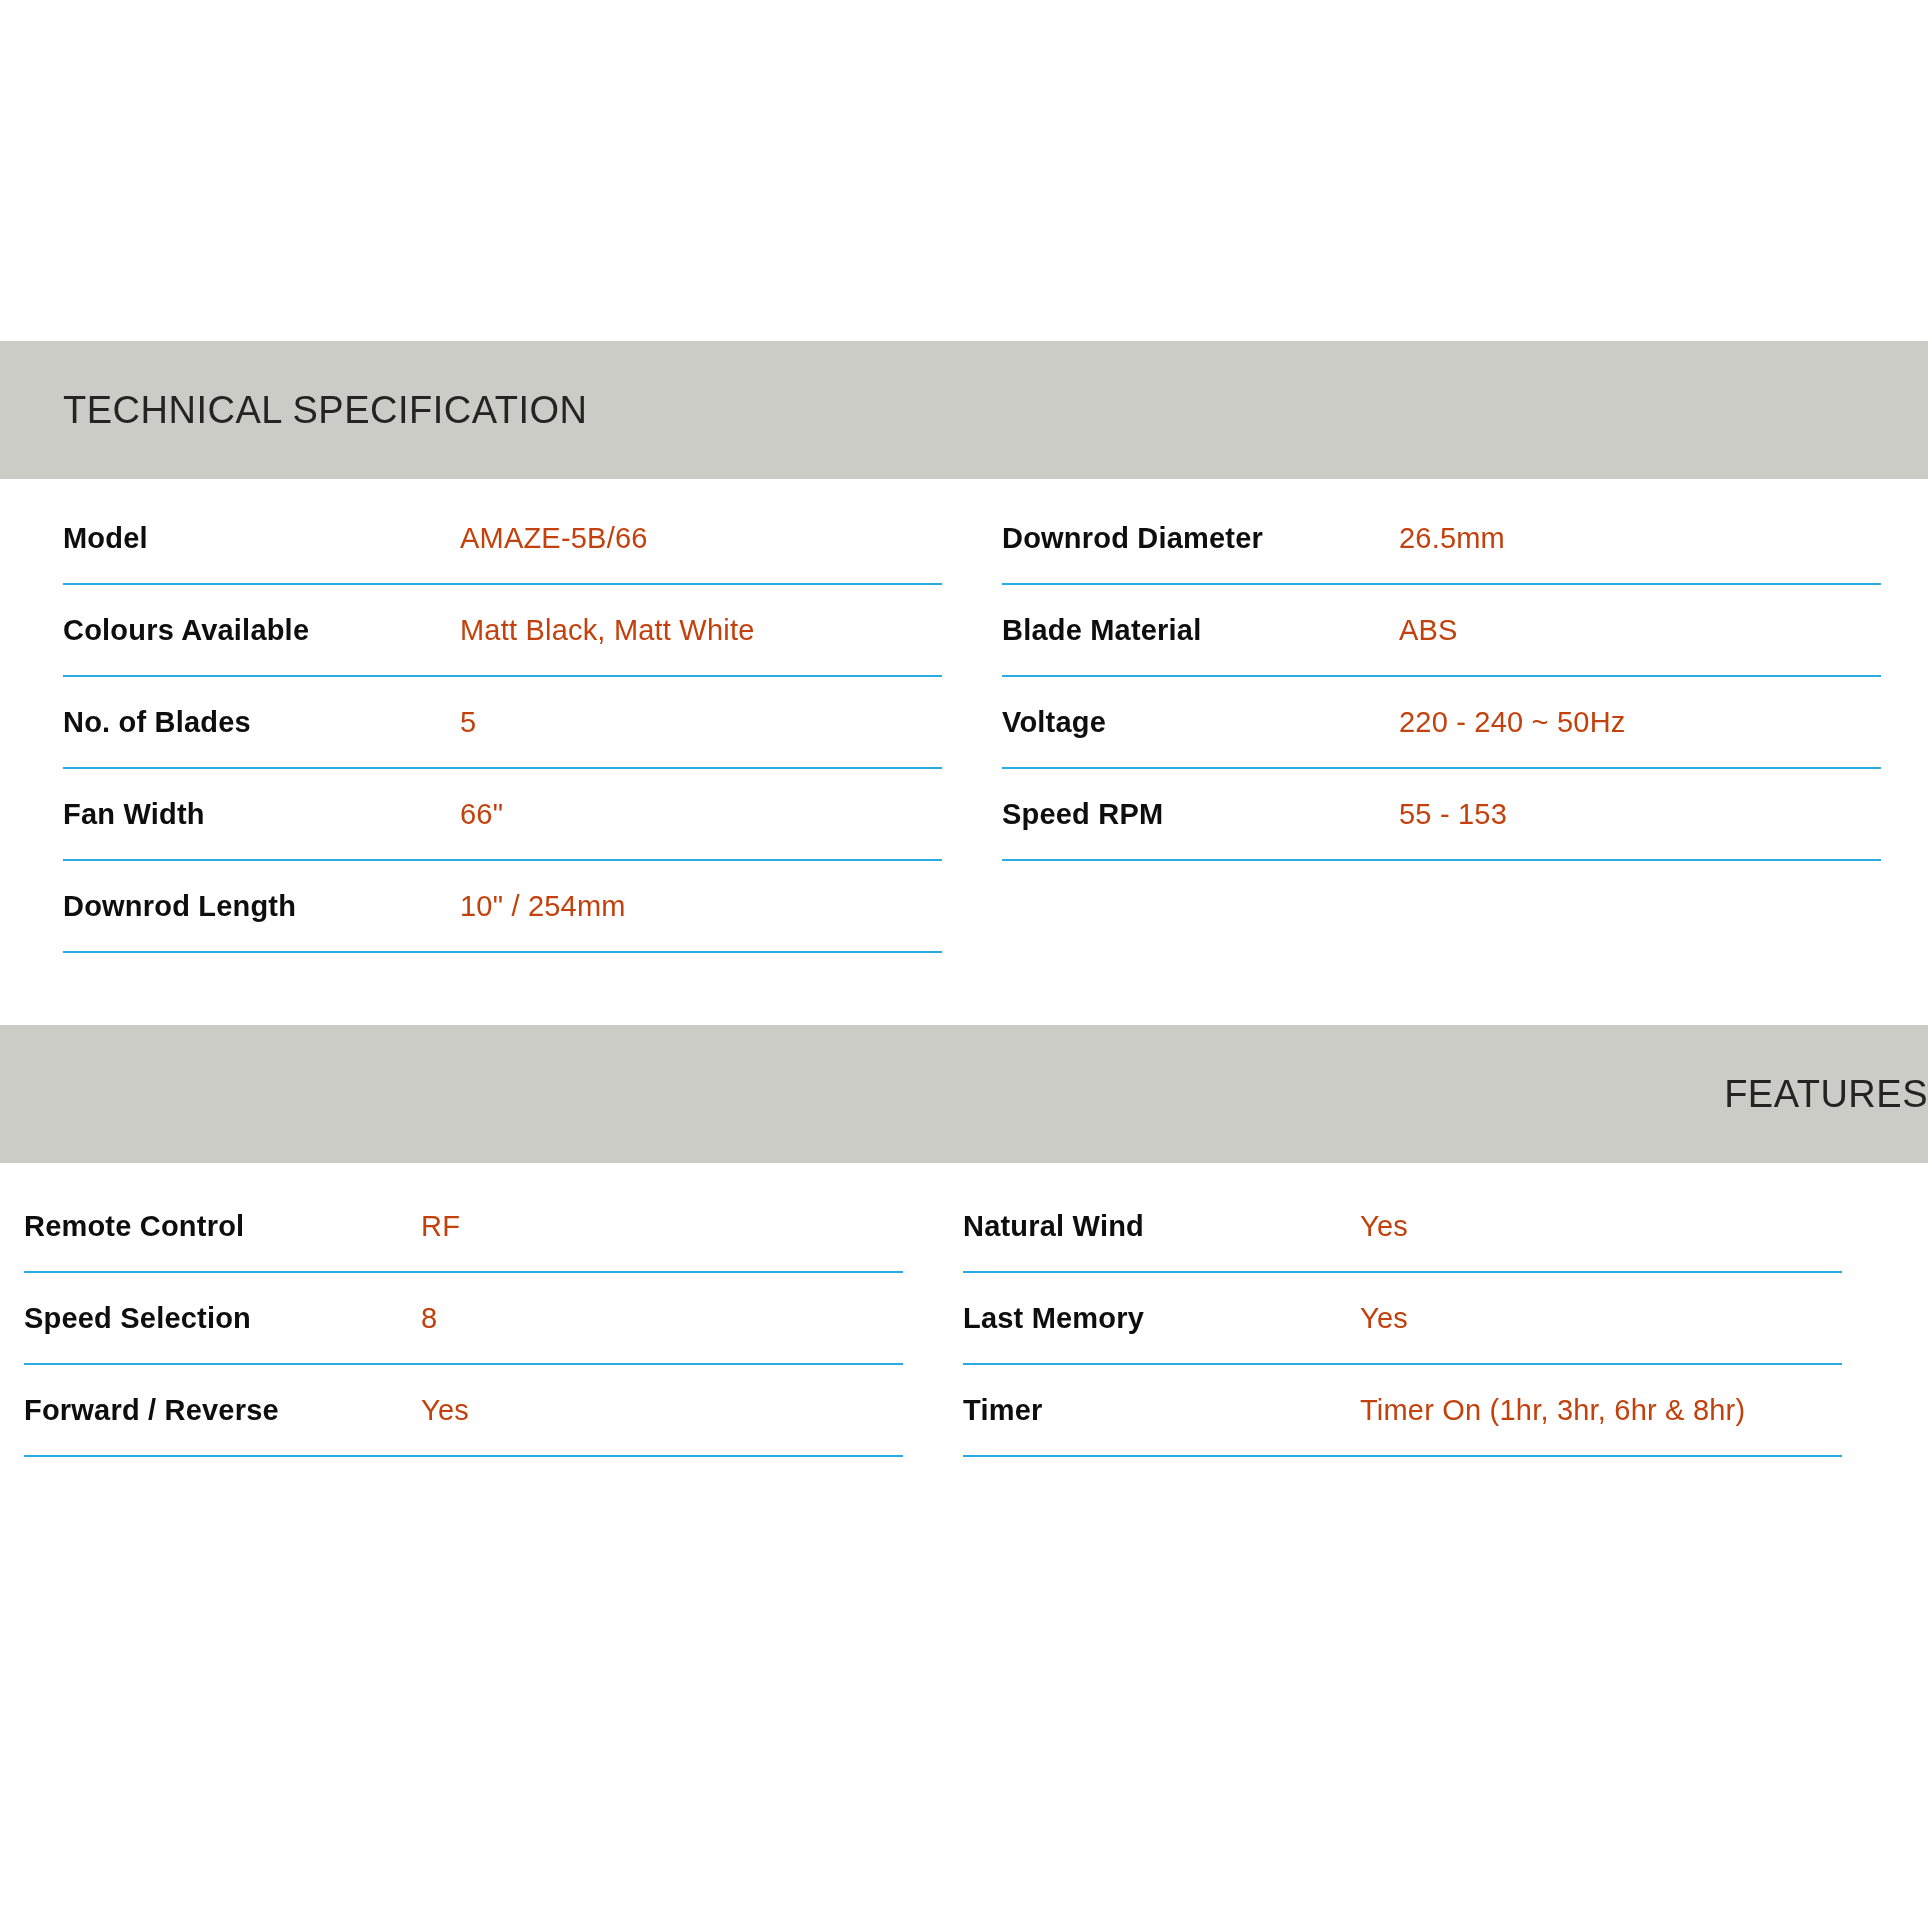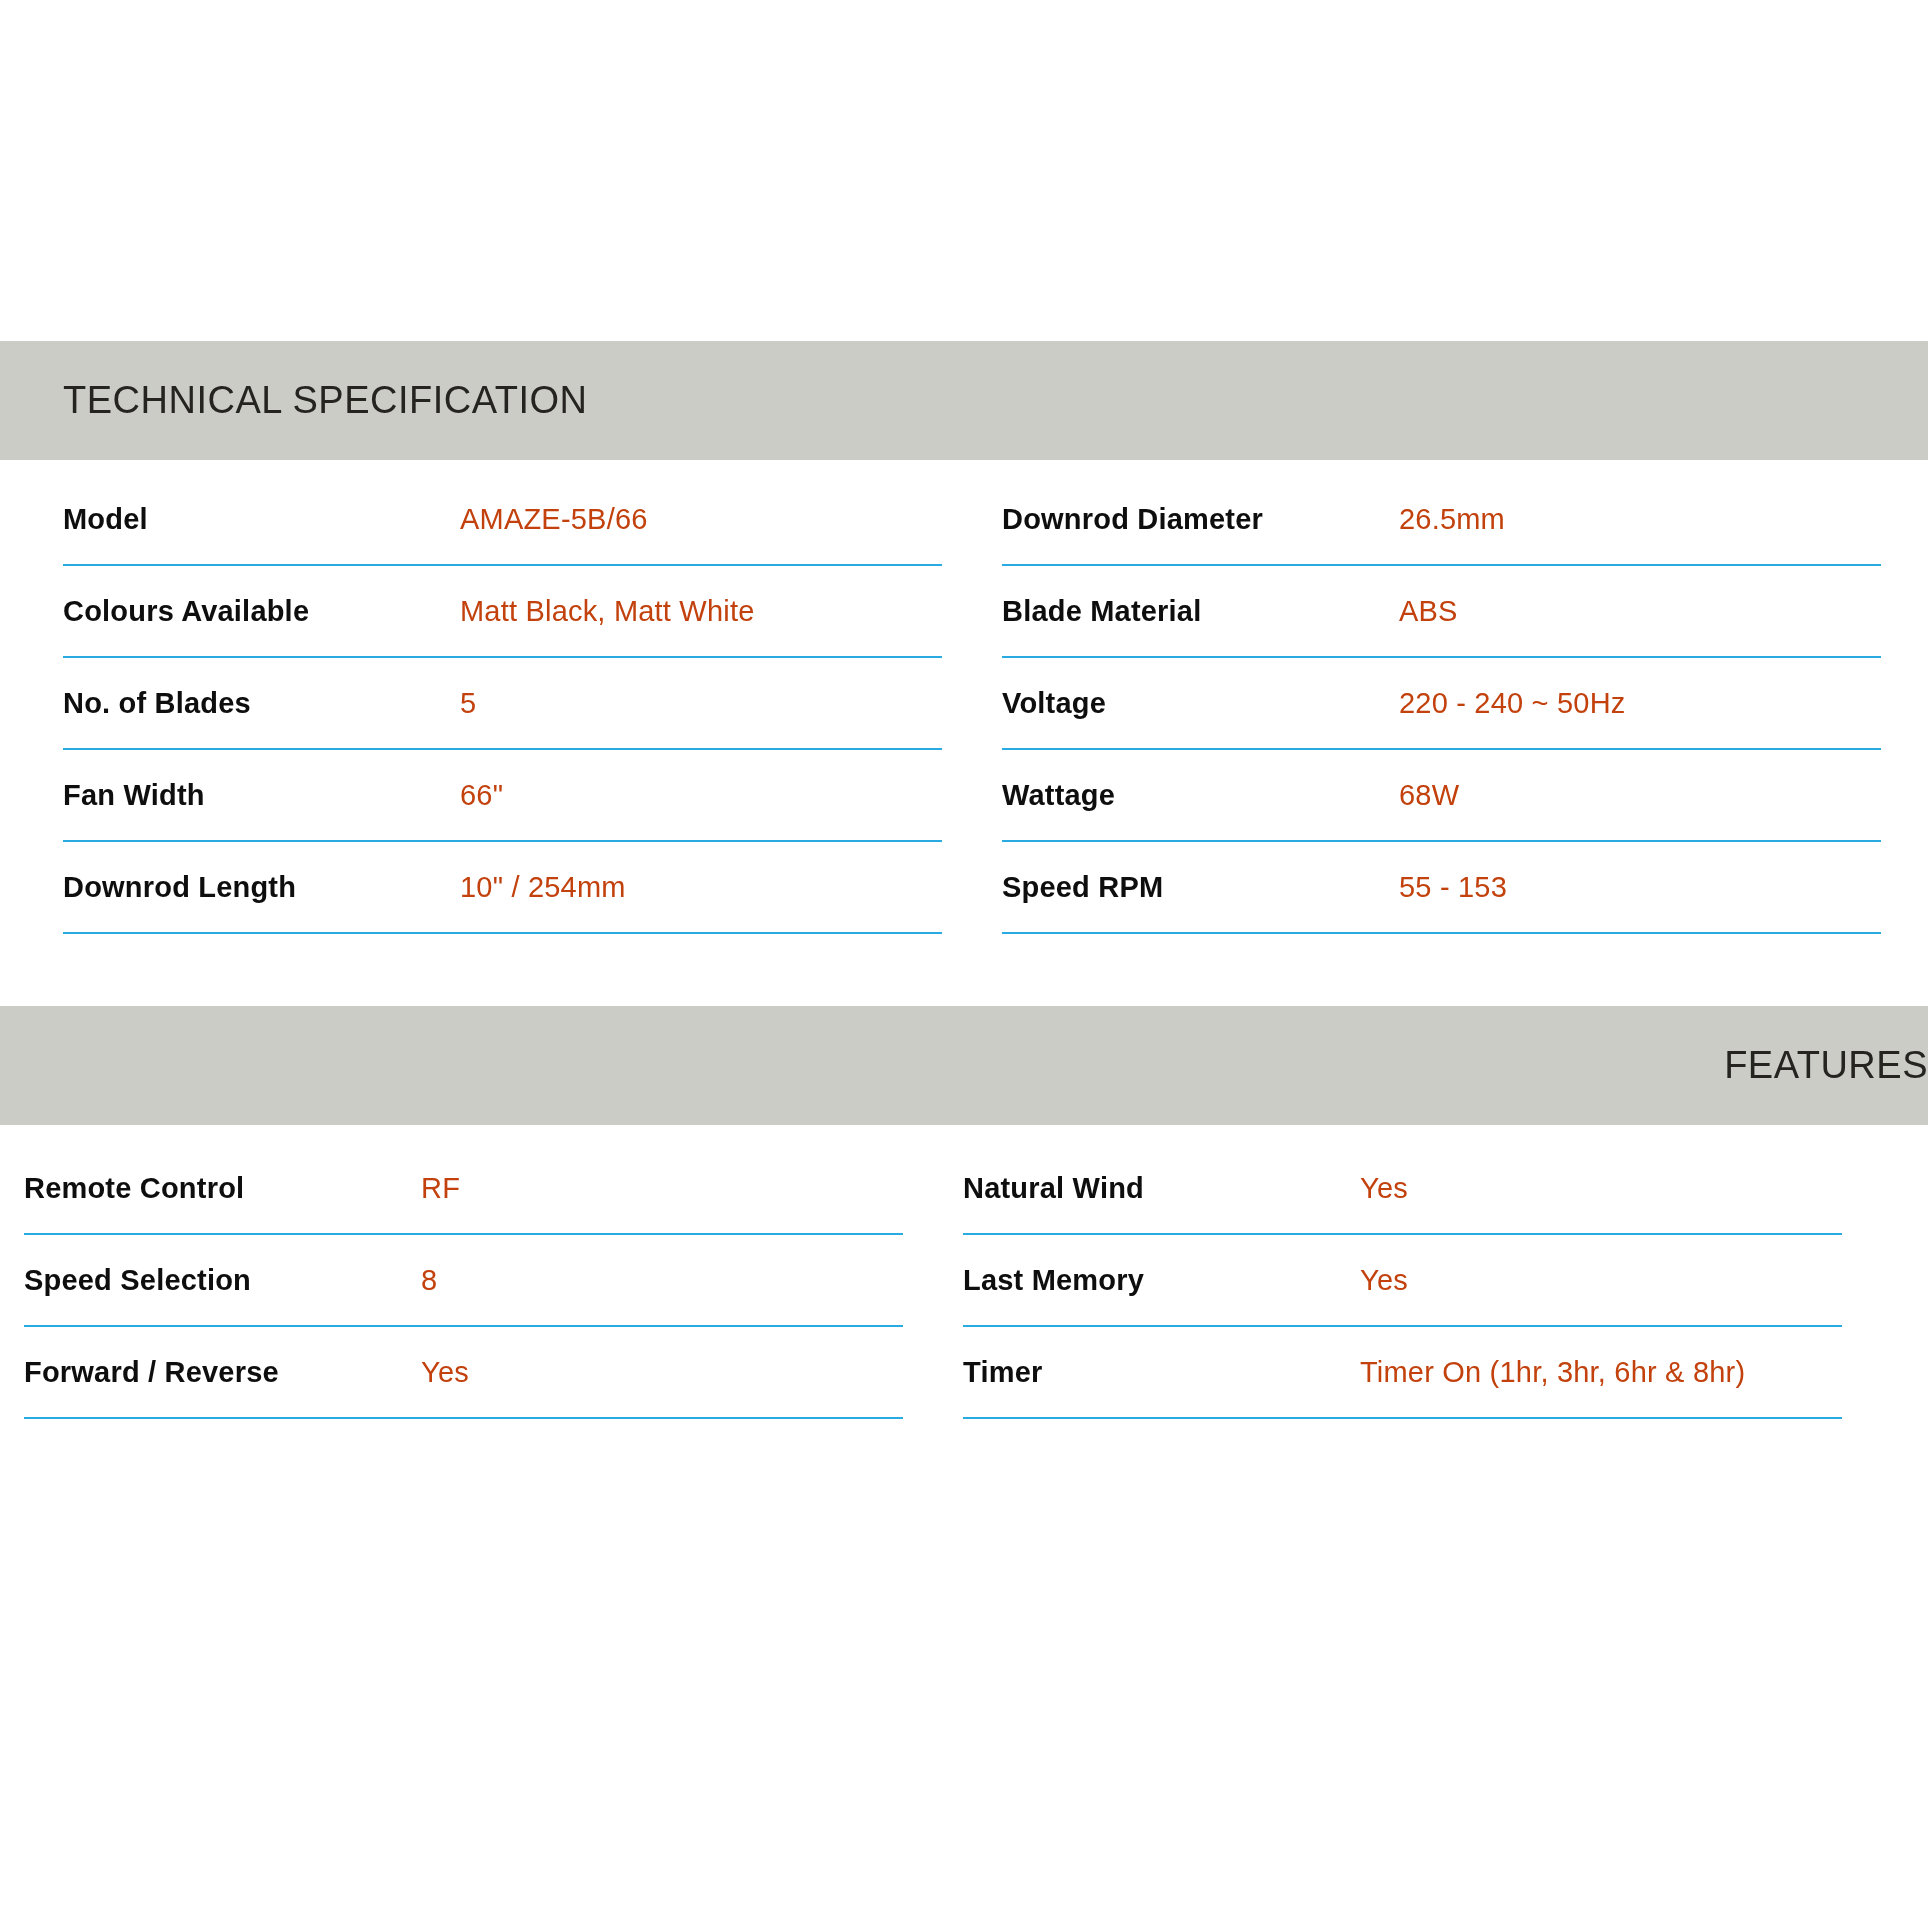--- a/index.html
+++ b/index.html
@@ -10,21 +10,21 @@
     font-family: "Liberation Sans", "DejaVu Sans", sans-serif;
   }
   .page {
     position: relative;
     width: 1928px;
     height: 1928px;
     overflow: hidden;
     background: #ffffff;
   }
   .section-bar {
-    height: 119px;
+    height: 138px;
     background: #cbccc6;
     display: flex;
     align-items: center;
     padding-left: 63px;
     box-sizing: border-box;
   }
   .section-bar--tech { margin-top: 341px; }
   .section-bar--features { margin-top: 72px; justify-content: flex-end; }
   .section-title {
     font-size: 38px;
@@ -103,24 +103,20 @@
       </div>
       <div class="spec-row">
         <div class="spec-label">Blade Material</div>
         <div class="spec-value">ABS</div>
       </div>
       <div class="spec-row">
         <div class="spec-label">Voltage</div>
         <div class="spec-value">220 - 240 ~ 50Hz</div>
       </div>
       <div class="spec-row">
-        <div class="spec-label">Wattage</div>
-        <div class="spec-value">68W</div>
-      </div>
-      <div class="spec-row">
         <div class="spec-label">Speed RPM</div>
         <div class="spec-value">55 - 153</div>
       </div>
     </div>
   </div>
 
   <div class="section-bar section-bar--features">
     <span class="section-title">FEATURES</span>
   </div>
 

